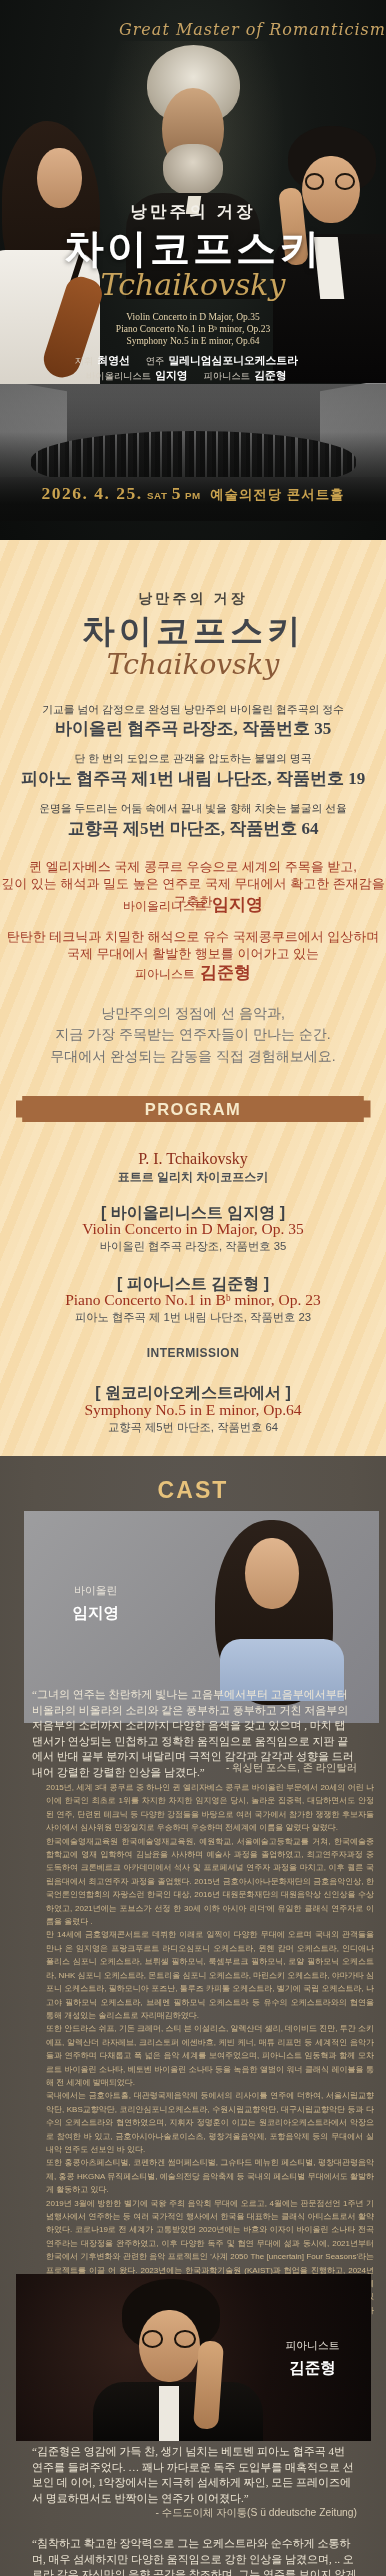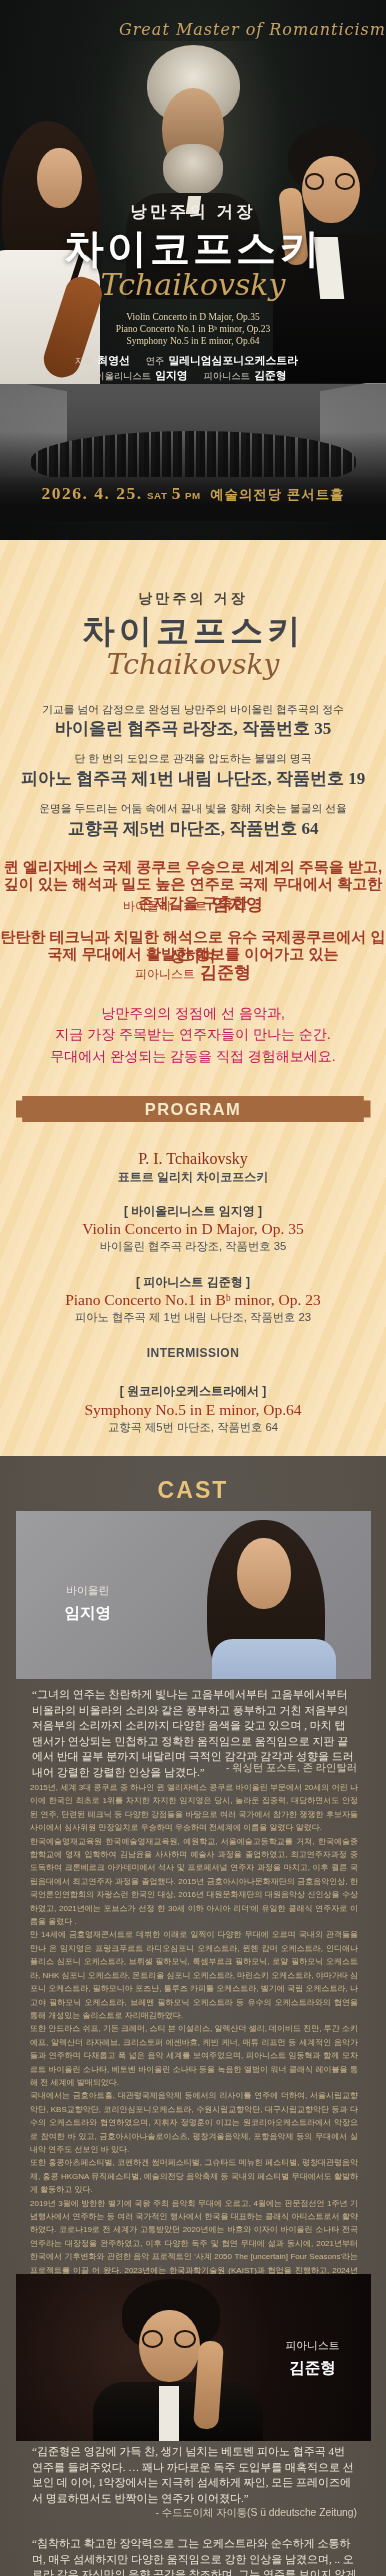--- a/index.html
+++ b/index.html
@@ -58,41 +58,41 @@
 
   
   .intro { top:540px; height:917px; background:#f7ddae; }
   .intro .texture { position:absolute; inset:0; background:repeating-linear-gradient(112deg, rgba(255,247,228,.5) 0 8.2px, rgba(243,212,160,.4) 8.2px 18.5px, rgba(255,250,238,.28) 18.5px 28px); opacity:.55; }
   .ctr { position:absolute; left:0; width:100%; text-align:center; }
   .intro-sub { top:50px; font-size:14px; color:#4a463f; letter-spacing:3.1px; font-weight:600; }
   .intro-title { top:69px; font-family:"Liberation Serif", serif; font-size:33px; font-weight:bold; color:#41454b; letter-spacing:4.1px; }
   .intro-script { top:108px; font-family:"DejaVu Serif", serif; font-style:italic; font-size:28px; color:#8a5a38; }
   .work-desc { font-size:10.8px; color:#3e4044; }
   .work-title { font-family:"Liberation Serif", serif; font-size:17px; font-weight:bold; color:#3e434a; }
-  .red-line { font-size:15px; color:#a23b27;font-weight:bold; }
+  .red-line { font-size:13px; color:#a23b27; }
   .artist-line { color:#a23b27; }
   .artist-line .role { font-size:12px; }
   .artist-line b { font-size:17px; font-weight:bold; margin-left:5.2px; }
-  .closing-line { font-size:14px; color:#be185d; }
+  .closing-line { font-size:14px; color:#737373; }
   .program-banner { position:absolute; left:15.5px; top:556px; width:355px; height:26px; background:#a4693e;
     clip-path:polygon(0 4.6px,6.7px 4.6px,6.7px 0,calc(100% - 6.7px) 0,calc(100% - 6.7px) 4.6px,100% 4.6px,100% calc(100% - 4.6px),calc(100% - 6.7px) calc(100% - 4.6px),calc(100% - 6.7px) 100%,6.7px 100%,6.7px calc(100% - 4.6px),0 calc(100% - 4.6px));
     display:flex; align-items:center; justify-content:center; }
   .program-banner span { font-size:16.5px; font-weight:bold; color:#f7e9c9; letter-spacing:1.5px;text-align:center; }
   .prog-en { font-family:"Liberation Serif", serif; font-size:16px; color:#8c2d1b; }
   .prog-kr-name { font-size:12px; color:#4a4e52; font-weight:600; }
-  .prog-artist { font-size:12px; color:#3f4347; font-weight:bold; }
+  .prog-artist { font-size:16px; color:#3f4347; font-weight:bold; }
   .prog-title-en { font-family:"Liberation Serif", serif; font-size:15.5px; color:#9c2f1d; }
   .prog-title-kr { font-size:11.3px; color:#4a4e52; }
   .intermission { font-size:12px; color:#4a4e52; letter-spacing:0.5px; font-weight:600; }
 
   
   .cast { top:1456px; height:2029px; background:radial-gradient(ellipse at 50% 20%, #5b5650 0%, #575149 60%, #4e4942 100%); }
   .cast-header { top:20.6px; font-size:23px; font-weight:bold; color:#e7c27b; letter-spacing:2.1px; }
   .photo-card { position:absolute; left:15.5px; width:355px; overflow:hidden; }
-  .card-violinist { top:55px; height:168px; background:linear-gradient(135deg,#9d9d9f,#8d8d90 55%,#828288); }
+  .card-violinist { top:55px; height:212px; background:linear-gradient(135deg,#9d9d9f,#8d8d90 55%,#828288);margin-left:8px; }
   .card-violinist .hair { position:absolute; left:191px; top:9.3px; width:118px; height:185px; background:linear-gradient(#2c211a,#1b130d); border-radius:46% 50% 40% 44%; }
   .card-violinist .face { position:absolute; left:221px; top:27px; width:54px; height:71px; background:linear-gradient(#e0b58e,#bd8f67); border-radius:50%/52%; }
   .card-violinist .dress { position:absolute; left:196px; top:128px; width:124px; height:62px; background:linear-gradient(#b3c4dd,#96a9c6); border-radius:20.6px 20.6px 0 0; }
   .card-pianist { top:818px; height:167px; background:radial-gradient(circle at 32% 45%, #33201a 0%, #170e0c 55%, #0c0807 100%); }
   .card-pianist .hair { position:absolute; left:106px; top:5.2px; width:98px; height:72px; background:#120d0a; border-radius:48% 48% 42% 42%; }
   .card-pianist .face { position:absolute; left:123px; top:36px; width:61px; height:72px; background:linear-gradient(#d9ab80,#b4835a); border-radius:50%/52%; }
   .card-pianist .glasses { position:absolute; left:125px; top:56px; width:56px; height:18.5px; }
   .card-pianist .glasses i { position:absolute; width:21.6px; height:17.5px; border:2.1px solid #1d140d; border-radius:50%; }
   .card-pianist .glasses i:first-child { left:1px; } .card-pianist .glasses i:last-child { right:1px; }
   .card-pianist .hands { position:absolute; left:180px; top:67px; width:25px; height:88px; background:linear-gradient(#d5a678,#a97950); border-radius:11.3px; transform:rotate(4deg); }
@@ -101,21 +101,21 @@
   .card-label { position:absolute; color:#fff; }
   .card-label .role { display:block; font-size:10.8px; color:#e9e4da; }
   .card-label .name { display:block; font-size:15.5px; font-weight:bold; margin-top:5.2px; }
   .lbl-violin { left:49px; top:73px; text-align:center; }
   .lbl-piano { right:31px; top:65px; text-align:center; }
   .quote { position:absolute; left:32px; width:325px; font-family:"Liberation Serif", serif; font-size:11px; line-height:15.5px; color:#efe7d5; }
   .quote-src { position:absolute; left:32px; width:325px; text-align:right; font-size:10.3px; color:#d9cdb4; }
   .bio { position:absolute; left:30px; width:328px; font-size:8px; line-height:13.4px; color:#d2ba8e; text-align:justify; }
   .v-quote { top:231px; }
   .v-quote-src { top:305px; }
-  .v-bio { top:325px; height:483px; }
+  .v-bio { top:325px; height:483px;margin-left:16px; }
   .p-quote1 { top:988px; }
   .p-quote1-src { top:1050px; }
   .p-quote2 { top:1080px; }
   .bio p { margin:0; }
 </style>
 </head>
 <body>
 
 <div class="page">
 

